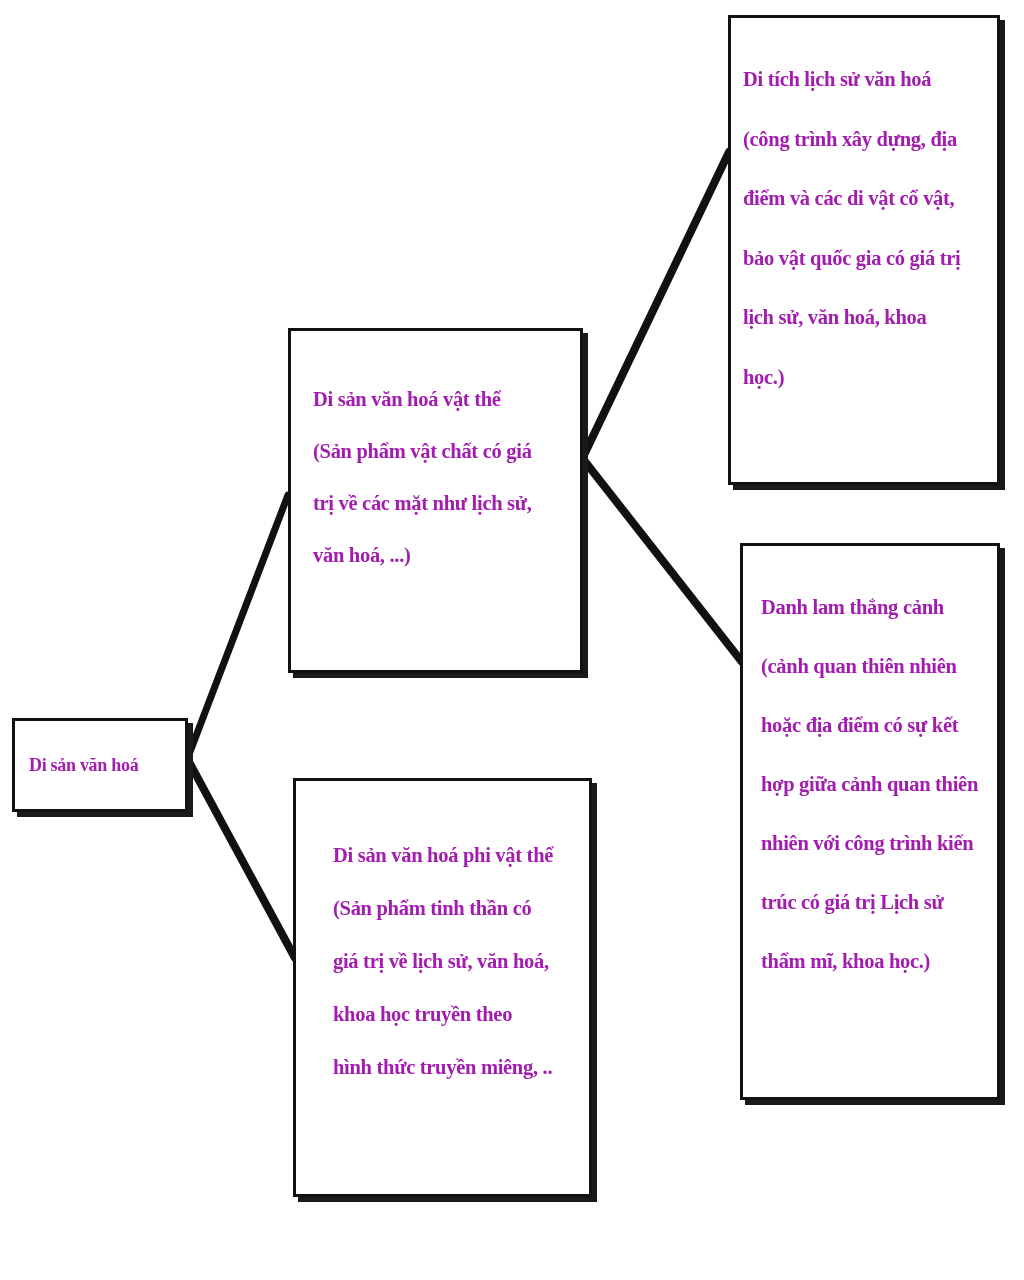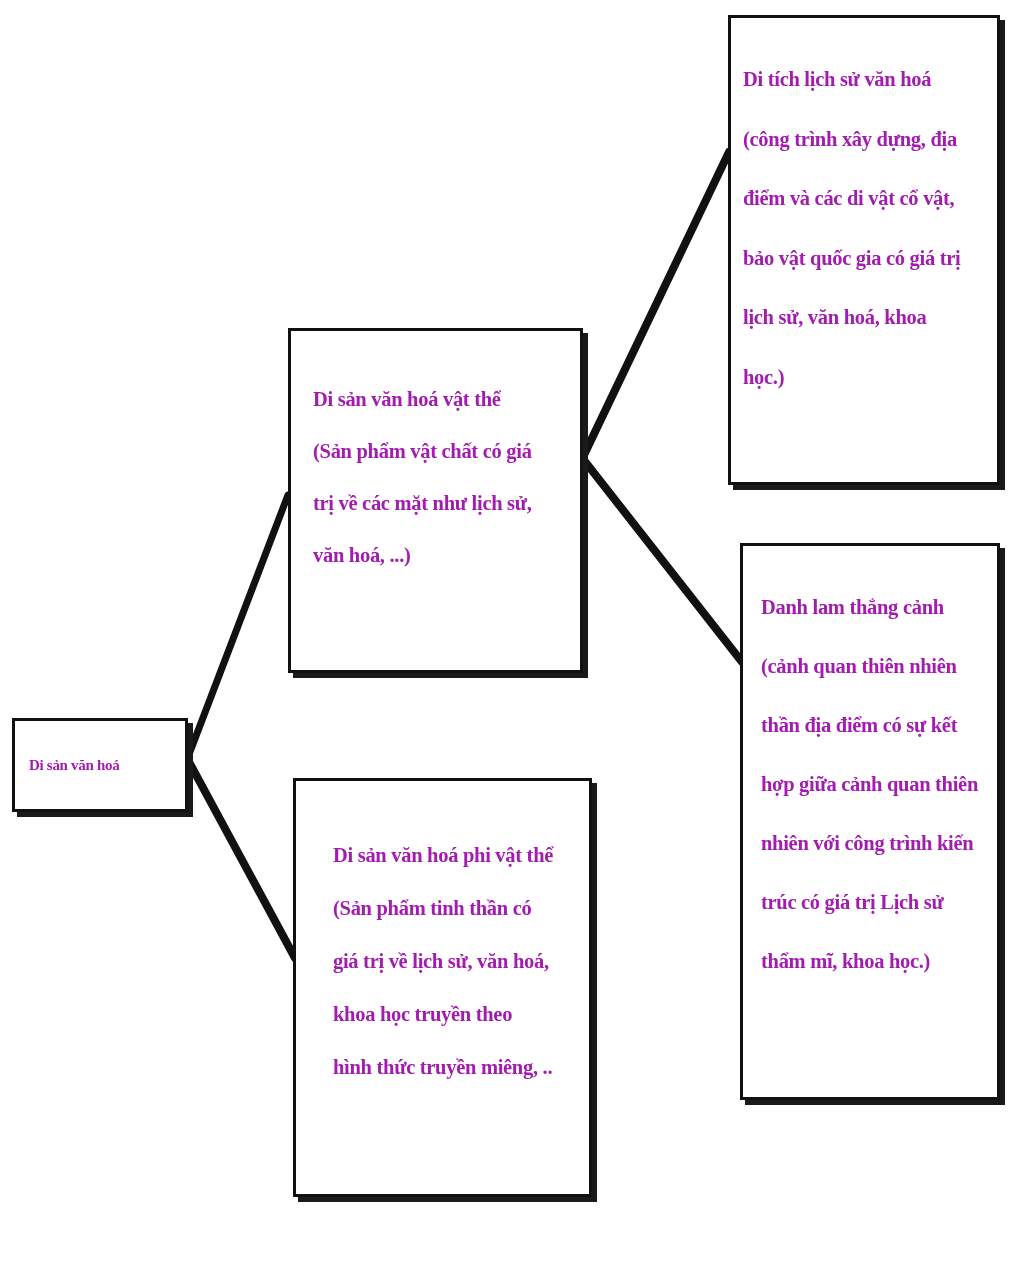--- a/index.html
+++ b/index.html
@@ -46,21 +46,21 @@
   
   #node-root {
     left: 12px;
     top: 718px;
     width: 176px;
     height: 94px;
     display: flex;
     align-items: center;
   }
   #node-root .node-text {
-    font-size: 15px;
+    font-size: 18px;
     line-height: 26px;
     padding-left: 14px;
   }
   
   #node-tangible {
     left: 288px;
     top: 288px;
     width: 295px;
     height: 345px;
     padding: 42px 14px 10px 22px;
@@ -148,20 +148,20 @@
 (công trình xây dựng, địa
 điểm và các di vật cổ vật,
 bảo vật quốc gia có giá trị
 lịch sử, văn hoá, khoa
 học.)</div>
   </div>
 
   <div class="node" id="node-scenic">
     <div class="node-text">Danh lam thắng cảnh
 (cảnh quan thiên nhiên
-thần địa điểm có sự kết
+hoặc địa điểm có sự kết
 hợp giữa cảnh quan thiên
 nhiên với công trình kiến
 trúc có giá trị Lịch sử
 thẩm mĩ, khoa học.)</div>
   </div>
 
 </div>
 
 </body></html>

